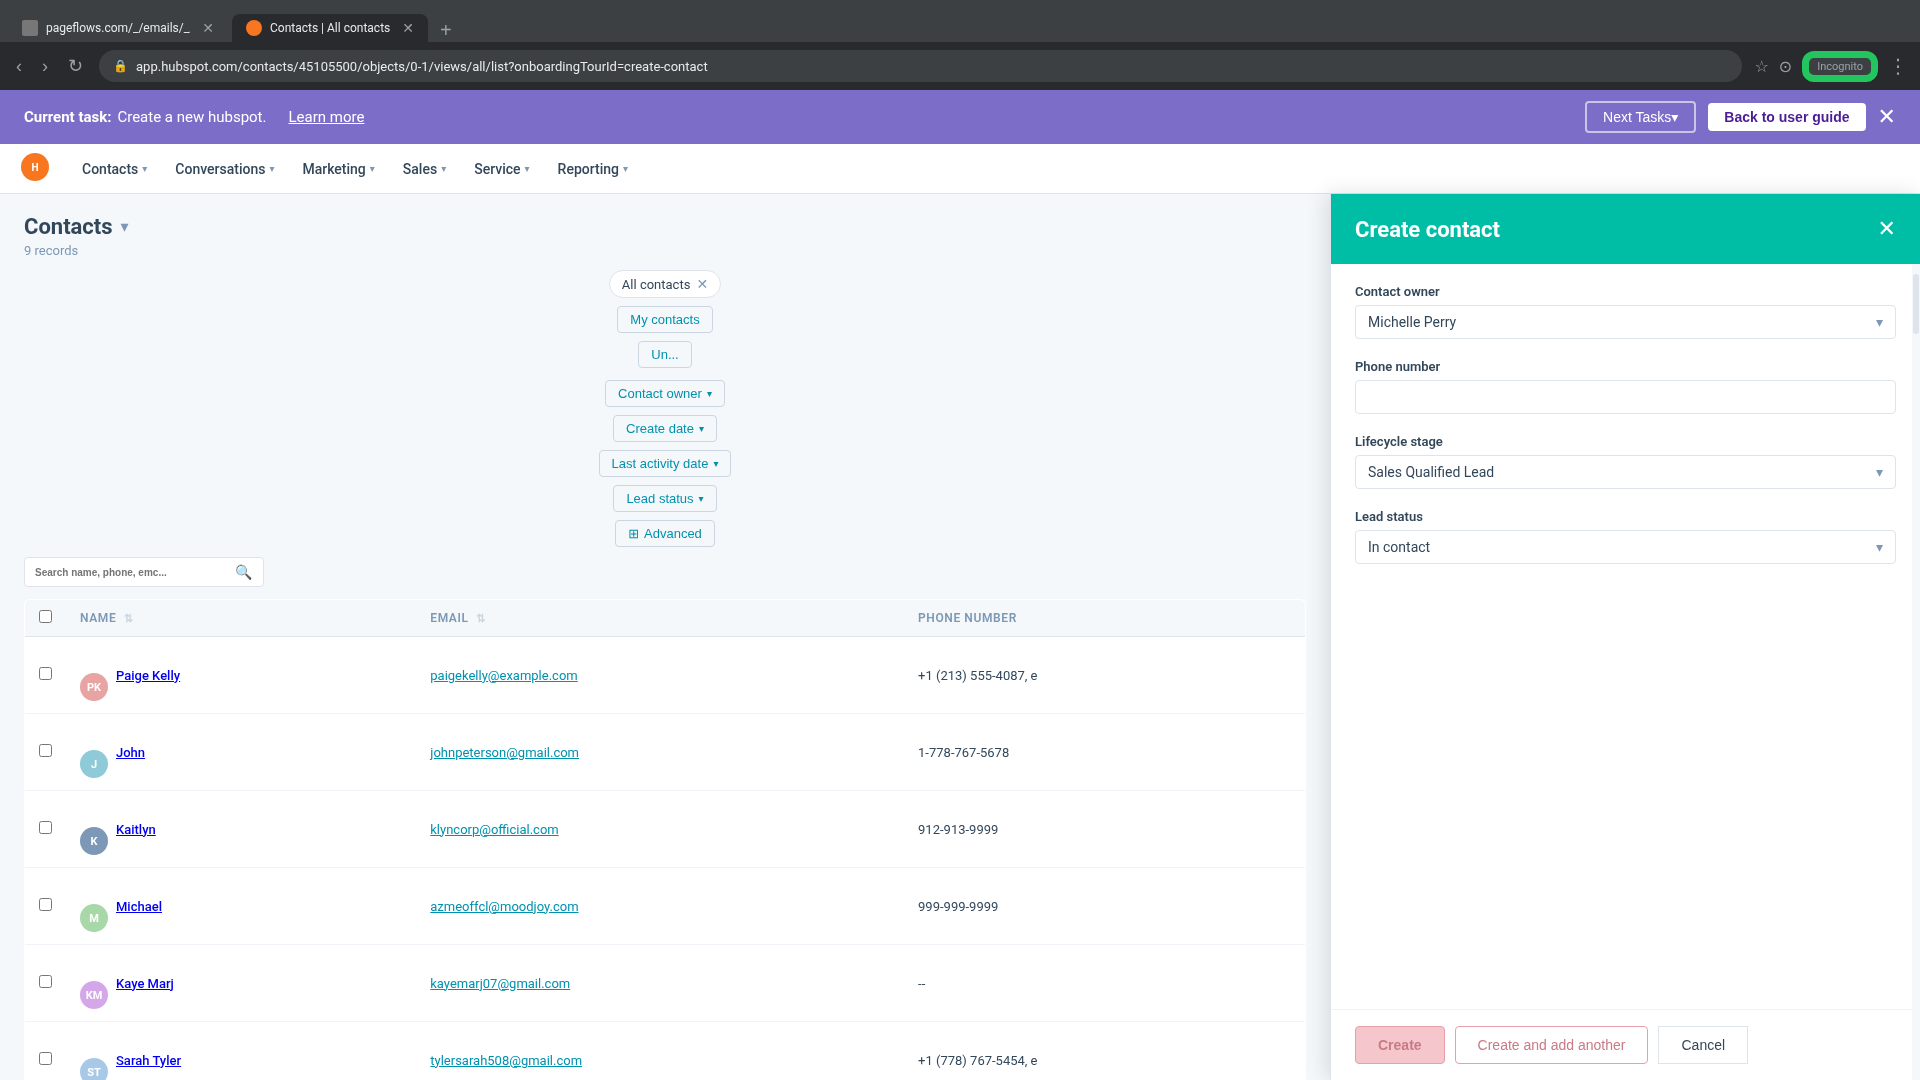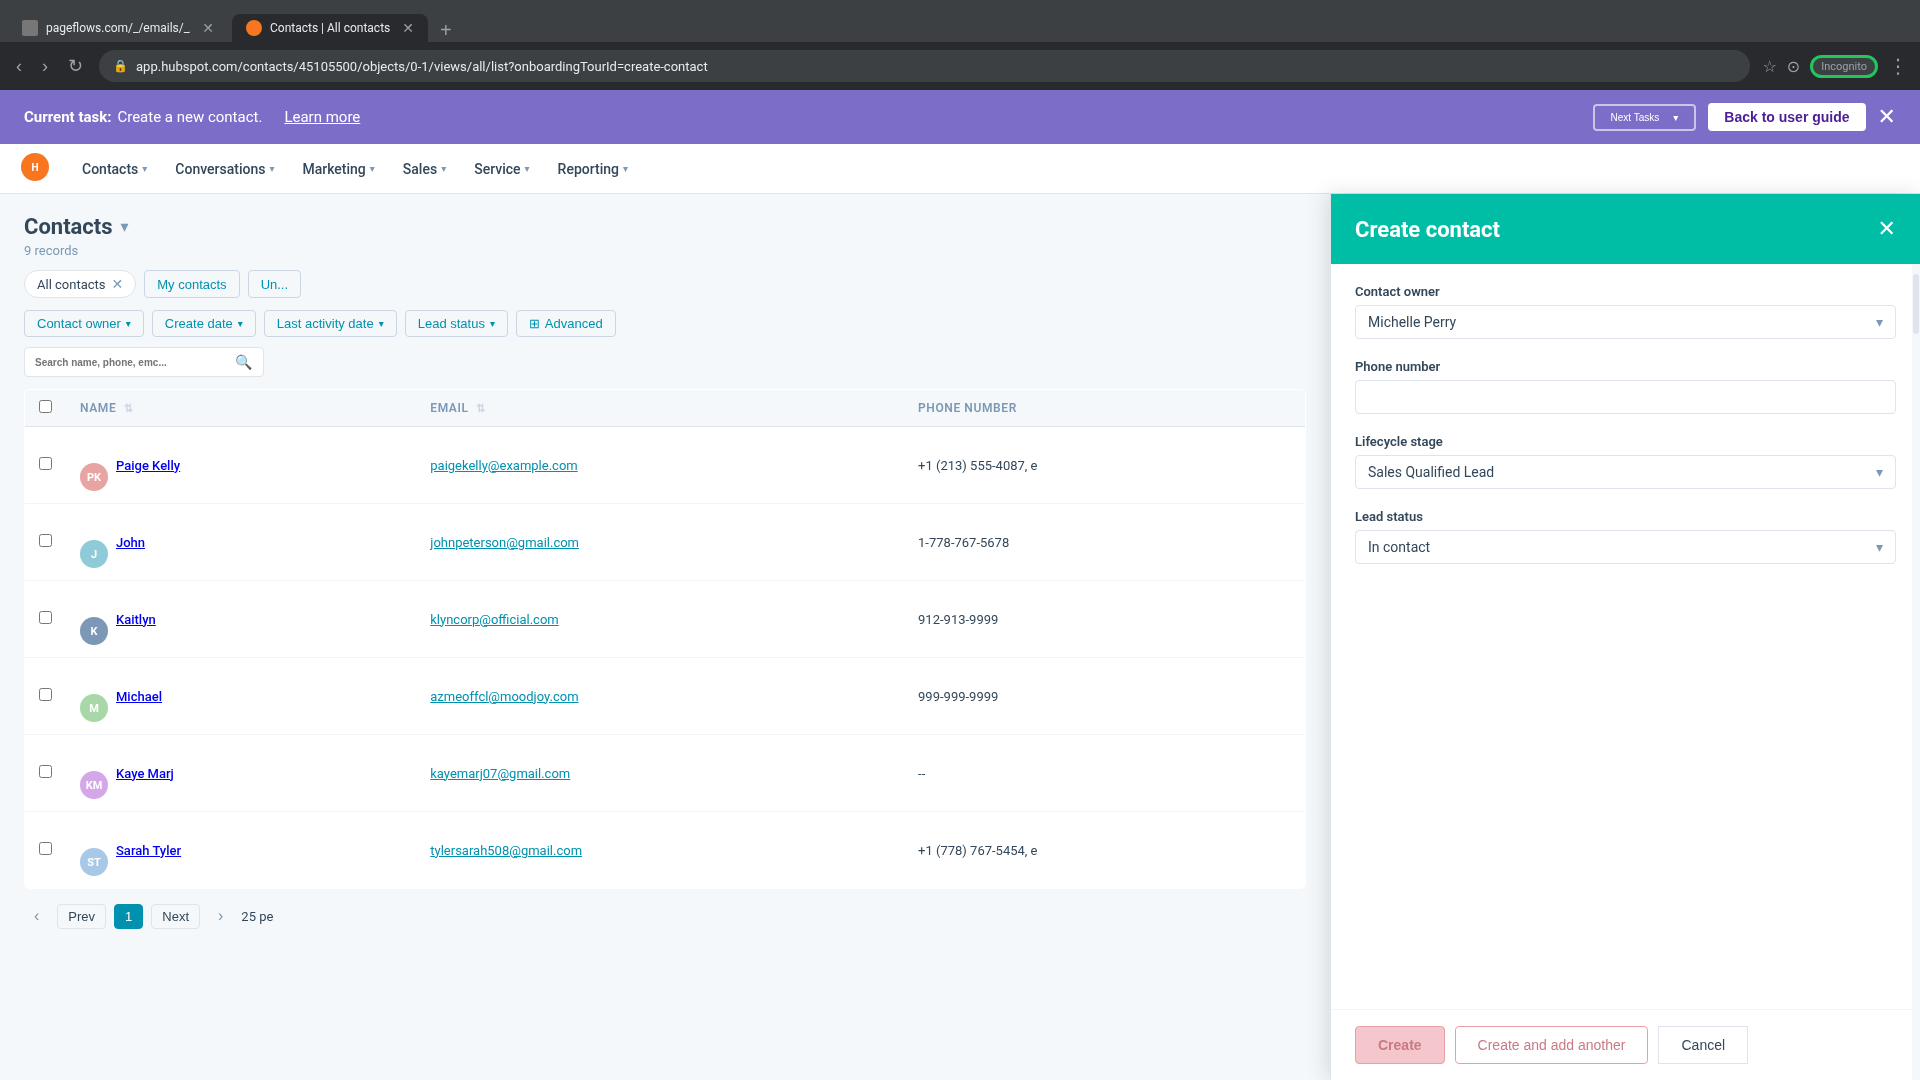--- a/index.html
+++ b/index.html
@@ -10,50 +10,50 @@
     .browser-tabs { display: flex; align-items: flex-end; padding: 8px 8px 0; gap: 4px; height: 42px; }
     .browser-tab { display: flex; align-items: center; gap: 8px; padding: 6px 14px; border-radius: 8px 8px 0 0; font-size: 13px; color: #e8eaed; background: #3c4043; cursor: pointer; max-width: 220px; }
     .browser-tab.active { background: #292a2d; color: #e8eaed; }
     .browser-tab .tab-favicon { width: 16px; height: 16px; border-radius: 2px; flex-shrink: 0; }
     .browser-tab .tab-close { color: #9aa0a6; font-size: 14px; margin-left: 4px; }
     .browser-addressbar { background: #292a2d; height: 48px; display: flex; align-items: center; padding: 0 12px; gap: 12px; }
     .nav-btn { background: none; border: none; color: #9aa0a6; font-size: 18px; cursor: pointer; padding: 4px; border-radius: 50%; }
     .address-bar { flex: 1; background: #3c4043; border-radius: 20px; height: 32px; display: flex; align-items: center; padding: 0 14px; color: #e8eaed; font-size: 13px; gap: 8px; }
     .address-bar .lock-icon { color: #9aa0a6; font-size: 12px; }
     .browser-actions { display: flex; align-items: center; gap: 10px; color: #9aa0a6; font-size: 16px; }
-    .incognito-badge { background: #3c4043; border: 3px solid #22c55e; border-radius: 12px; padding: 2px 8px; font-size: 11px; color: #9aa0a6; }
+    .incognito-badge { background: #3c4043; border: 7px solid #22c55e; border-radius: 12px; padding: 2px 8px; font-size: 11px; color: #9aa0a6; }
 
     
     .task-banner { background: #7c6dc8; color: white; height: 54px; display: flex; align-items: center; justify-content: space-between; padding: 0 24px; font-size: 15px; }
     .task-banner-left { display: flex; align-items: center; gap: 6px; }
     .task-banner-left strong { font-weight: 700; }
     .task-banner-left a { color: white; text-decoration: underline; margin-left: 16px; }
     .task-banner-right { display: flex; align-items: center; gap: 12px; }
-    .next-tasks-btn { background: transparent; border: 2px solid rgba(255,255,255,0.6); color: white; padding: 6px 16px; border-radius: 4px; cursor: pointer; font-size: 10px; display: flex; align-items: center; gap: 14px; }
+    .next-tasks-btn { background: transparent; border: 2px solid rgba(255,255,255,0.6); color: white; padding: 6px 16px; border-radius: 4px; cursor: pointer; font-size: 14px; display: flex; align-items: center; gap: 0; }
     .back-to-guide-btn { background: white; border: none; color: #4c1d95; padding: 6px 16px; border-radius: 4px; cursor: pointer; font-size: 14px; font-weight: 600; }
     .banner-close { background: none; border: none; color: white; font-size: 22px; cursor: pointer; line-height: 1; }
 
     
     .hubspot-nav { background: white; height: 50px; display: flex; align-items: center; padding: 0 20px; border-bottom: 1px solid #dfe3eb; gap: 4px; }
     .hubspot-logo { margin-right: 16px; }
     .nav-item { padding: 8px 12px; border-radius: 4px; color: #33475b; font-size: 14px; font-weight: 500; cursor: pointer; display: flex; align-items: center; gap: 4px; }
     .nav-item .chevron { font-size: 10px; color: #7c98b6; }
 
     
     .main-content { display: flex; height: calc(1080px - 90px - 54px - 50px); }
 
     
     .contacts-panel { flex: 1; background: #f5f8fa; padding: 20px 24px; overflow: hidden; position: relative; }
     .contacts-header { display: flex; align-items: center; gap: 8px; margin-bottom: 4px; }
     .contacts-title { font-size: 22px; font-weight: 700; color: #33475b; }
     .contacts-dropdown-btn { background: none; border: none; cursor: pointer; color: #7c98b6; font-size: 16px; }
     .contacts-count { font-size: 13px; color: #7c98b6; margin-bottom: 12px; }
 
     
-    .filter-bar { display: flex; gap: 8px; margin-bottom: 12px; flex-wrap: wrap; }
+    .filter-bar { display: flex; align-items: center; gap: 8px; margin-bottom: 12px; flex-wrap: wrap; flex-direction: column; }
     .filter-chip { display: flex; align-items: center; gap: 6px; background: white; border: 1px solid #dfe3eb; border-radius: 20px; padding: 5px 12px; font-size: 13px; color: #33475b; }
     .filter-chip .chip-close { color: #7c98b6; cursor: pointer; font-size: 14px; }
     .filter-btn { background: transparent; border: 1px solid #cbd6e2; border-radius: 4px; padding: 5px 12px; font-size: 13px; color: #0091ae; cursor: pointer; display: flex; align-items: center; gap: 5px; }
     .filter-btn .chevron { font-size: 10px; }
 
     
     .action-row { display: flex; align-items: center; gap: 8px; margin-bottom: 12px; }
     .search-box { display: flex; align-items: center; background: white; border: 1px solid #dfe3eb; border-radius: 4px; padding: 6px 10px; gap: 6px; width: 240px; }
     .search-box input { border: none; outline: none; font-size: 10px; color: #33475b; width: 100%; background: transparent; font-weight: bold; }
     .search-box .search-icon { color: #7c98b6; font-size: 14px; }
@@ -135,21 +135,21 @@
         <span class="incognito-badge">Incognito</span>
         <span style="cursor:pointer;font-size:20px;">⋮</span>
       </div>
     </div>
   </div>
 </div>
 
 <div class="task-banner">
   <div class="task-banner-left">
     <strong>Current task:</strong>
-    <span>Create a new contact.</span>
+    <span>Create a new hubspot.</span>
     <a href="#">Learn more</a>
   </div>
   <div class="task-banner-right">
     <button class="next-tasks-btn">
       <span>Next Tasks</span>
       <span>▾</span>
     </button>
     <button class="back-to-guide-btn">Back to user guide</button>
     <button class="banner-close">✕</button>
   </div>

